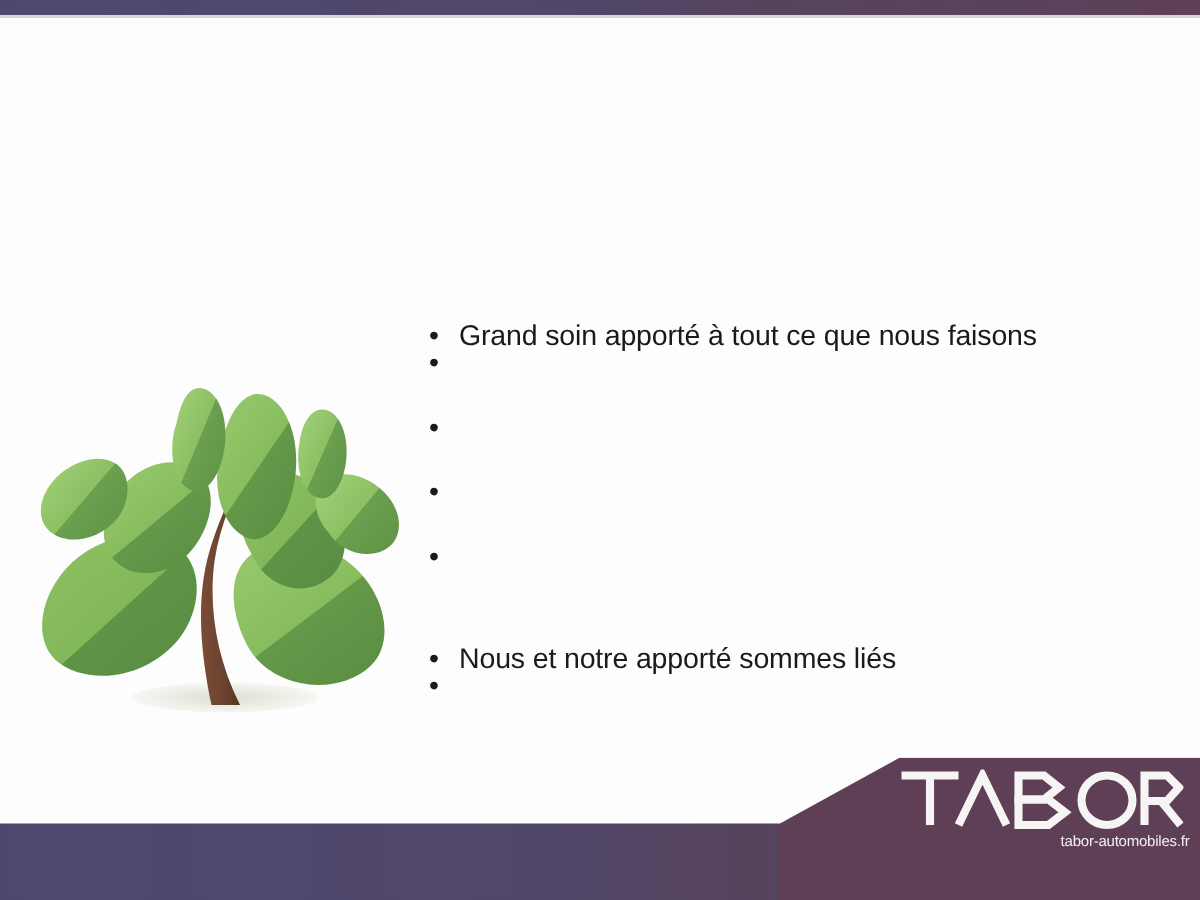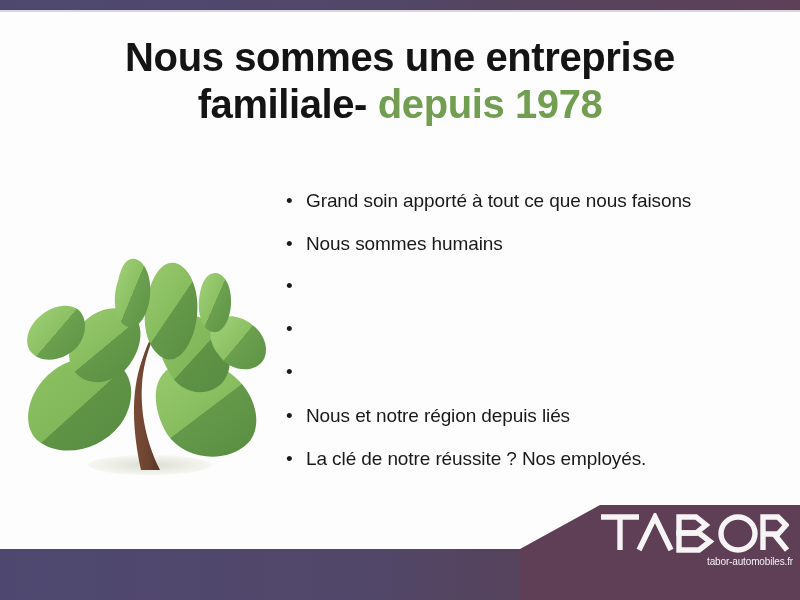--- a/index.html
+++ b/index.html
@@ -83,20 +83,21 @@
     flex: 0 0 20px;
     color: #1a1a1a;
     font-size: 19px;
     line-height: 1;
   }
   .bullet-text {
     font-size: 19px;
     color: #1a1a1a;
     white-space: nowrap;
     letter-spacing: -0.1px;
+    margin-top: 24px;
   }
 
   
   .bottom-band {
     position: absolute;
     left: 0; top: 549px;
     width: 800px;
     height: 51px;
     background: linear-gradient(90deg, #4e4870 0%, #514769 46%, #55445f 60%, #5e4057 100%);
   }
@@ -138,26 +139,20 @@
   }
 </style>
 </head>
 <body>
 
 <div class="slide">
 
   <div class="top-band"></div>
   <div class="top-band-rule"></div>
 
-  <div class="title-block">
-    <div class="title-line">Nous sommes une entreprise</div>
-    <div class="title-line">
-      <span>familiale</span><span class="title-dash">-</span>&nbsp;<span class="title-accent">depuis 1978</span>
-    </div>
-  </div>
 
   <div class="tree-wrap">
     <svg width="266" height="308" viewBox="0 0 266 308" xmlns="http://www.w3.org/2000/svg">
       <defs>
         <linearGradient id="lfA" x1="0" y1="0" x2="1" y2="1">
           <stop offset="0%" stop-color="#8ec263"></stop>
             <stop offset="52%" stop-color="#82b85a"></stop>
           <stop offset="52.5%" stop-color="#5f9446"></stop>
             <stop offset="100%" stop-color="#578c42"></stop>
         </linearGradient>
@@ -209,38 +204,36 @@
     </svg>
   </div>
 
   <div class="bullet-list">
     <div class="bullet-row">
       <span class="bullet-dot">•</span>
       <span class="bullet-text">Grand soin apporté à tout ce que nous faisons</span>
     </div>
     <div class="bullet-row">
       <span class="bullet-dot">•</span>
-      <span class="bullet-text">Nous sommes humains</span>
-    </div>
-    <div class="bullet-row">
-      <span class="bullet-dot">•</span>
-    </div>
-    <div class="bullet-row">
-      <span class="bullet-dot">•</span>
-    </div>
-    <div class="bullet-row">
-      <span class="bullet-dot">•</span>
-    </div>
-    <div class="bullet-row">
-      <span class="bullet-dot">•</span>
-      <span class="bullet-text">Nous et notre région depuis liés</span>
-    </div>
-    <div class="bullet-row">
-      <span class="bullet-dot">•</span>
-      <span class="bullet-text">La clé de notre réussite ? Nos employés.</span>
+    </div>
+    <div class="bullet-row">
+      <span class="bullet-dot">•</span>
+    </div>
+    <div class="bullet-row">
+      <span class="bullet-dot">•</span>
+    </div>
+    <div class="bullet-row">
+      <span class="bullet-dot">•</span>
+    </div>
+    <div class="bullet-row">
+      <span class="bullet-dot">•</span>
+      <span class="bullet-text">Nous et notre apporté sommes liés</span>
+    </div>
+    <div class="bullet-row">
+      <span class="bullet-dot">•</span>
     </div>
   </div>
 
   <div class="bottom-band"></div>
 
   <div class="logo-panel">
     <div class="logo-inner">
       <div class="logo-wordmark">
         <svg width="190" height="40" viewBox="0 0 190 40" xmlns="http://www.w3.org/2000/svg">
           <g fill="none" stroke="#f7f4f6" stroke-width="5.4" stroke-linejoin="miter" stroke-linecap="butt">

